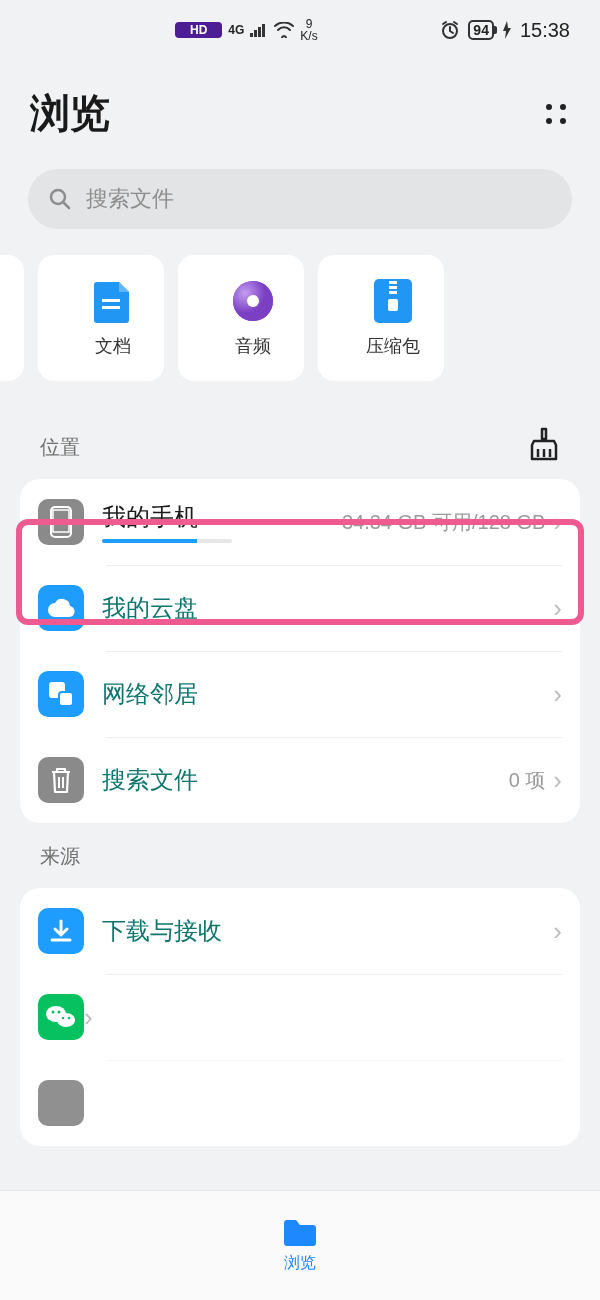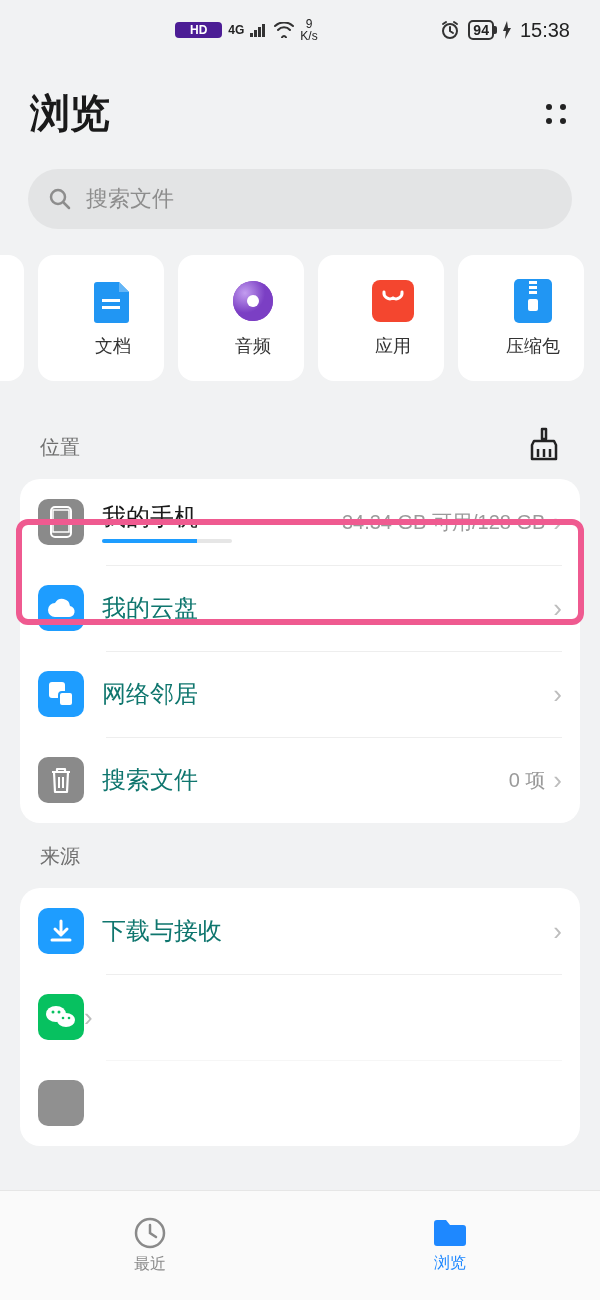--- a/index.html
+++ b/index.html
@@ -152,29 +152,20 @@
               <stop offset="1" stop-color="#7b3fc4"></stop>
             </radialGradient>
           </defs>
           <circle cx="22" cy="22" r="6" fill="#fff"></circle>
         </svg>
     </span>
     <span class="lbl">音频</span>
   </div>
   <div class="cat-tile">
     <span class="ic-box">
-      <svg width="42" height="42" viewBox="0 0 42 42">
-          <rect width="42" height="42" rx="8" fill="#f4462f"></rect>
-          <path d="M12 12 a6 6 0 0 0 9 6 a6 6 0 0 0 9 -6" stroke="#fff" stroke-width="3" fill="none" stroke-linecap="round"></path>
-        </svg>
-    </span>
-    <span class="lbl">应用</span>
-  </div>
-  <div class="cat-tile">
-    <span class="ic-box">
       <svg width="38" height="44" viewBox="0 0 38 44">
           <rect width="38" height="44" rx="5" fill="#2196f3"></rect>
           <rect x="15" y="2" width="8" height="3" fill="#fff"></rect>
           <rect x="15" y="7" width="8" height="3" fill="#fff"></rect>
           <rect x="15" y="12" width="8" height="3" fill="#fff"></rect>
           <rect x="14" y="20" width="10" height="12" rx="2" fill="#fff"></rect>
         </svg>
     </span>
     <span class="lbl">压缩包</span>
   </div>
@@ -275,29 +266,20 @@
   </div>
 
   <div class="row" style="opacity:0.5">
     <div class="icon-sq" style="background:#222"></div>
   </div>
 </div>
 
 <div class="highlight"></div>
 
 <div class="bottom-nav">
-  <div class="nav-item">
-    <span>
-      <svg width="34" height="34" viewBox="0 0 34 34">
-          <circle cx="17" cy="17" r="14" stroke="#8a8a8a" stroke-width="2.5" fill="none"></circle>
-          <path d="M17 9 v8 l6 4" stroke="#8a8a8a" stroke-width="2.5" fill="none" stroke-linecap="round"></path>
-        </svg>
-    </span>
-    <span class="lbl">最近</span>
-  </div>
   <div class="nav-item active">
     <span>
       <svg width="38" height="32" viewBox="0 0 38 32">
           <path d="M3 6 a3 3 0 0 1 3-3 h9 l4 5 h13 a3 3 0 0 1 3 3 v15 a3 3 0 0 1 -3 3 h-26 a3 3 0 0 1 -3 -3z" fill="#1e88ff"></path>
         </svg>
     </span>
     <span class="lbl">浏览</span>
   </div>
 </div>
 

